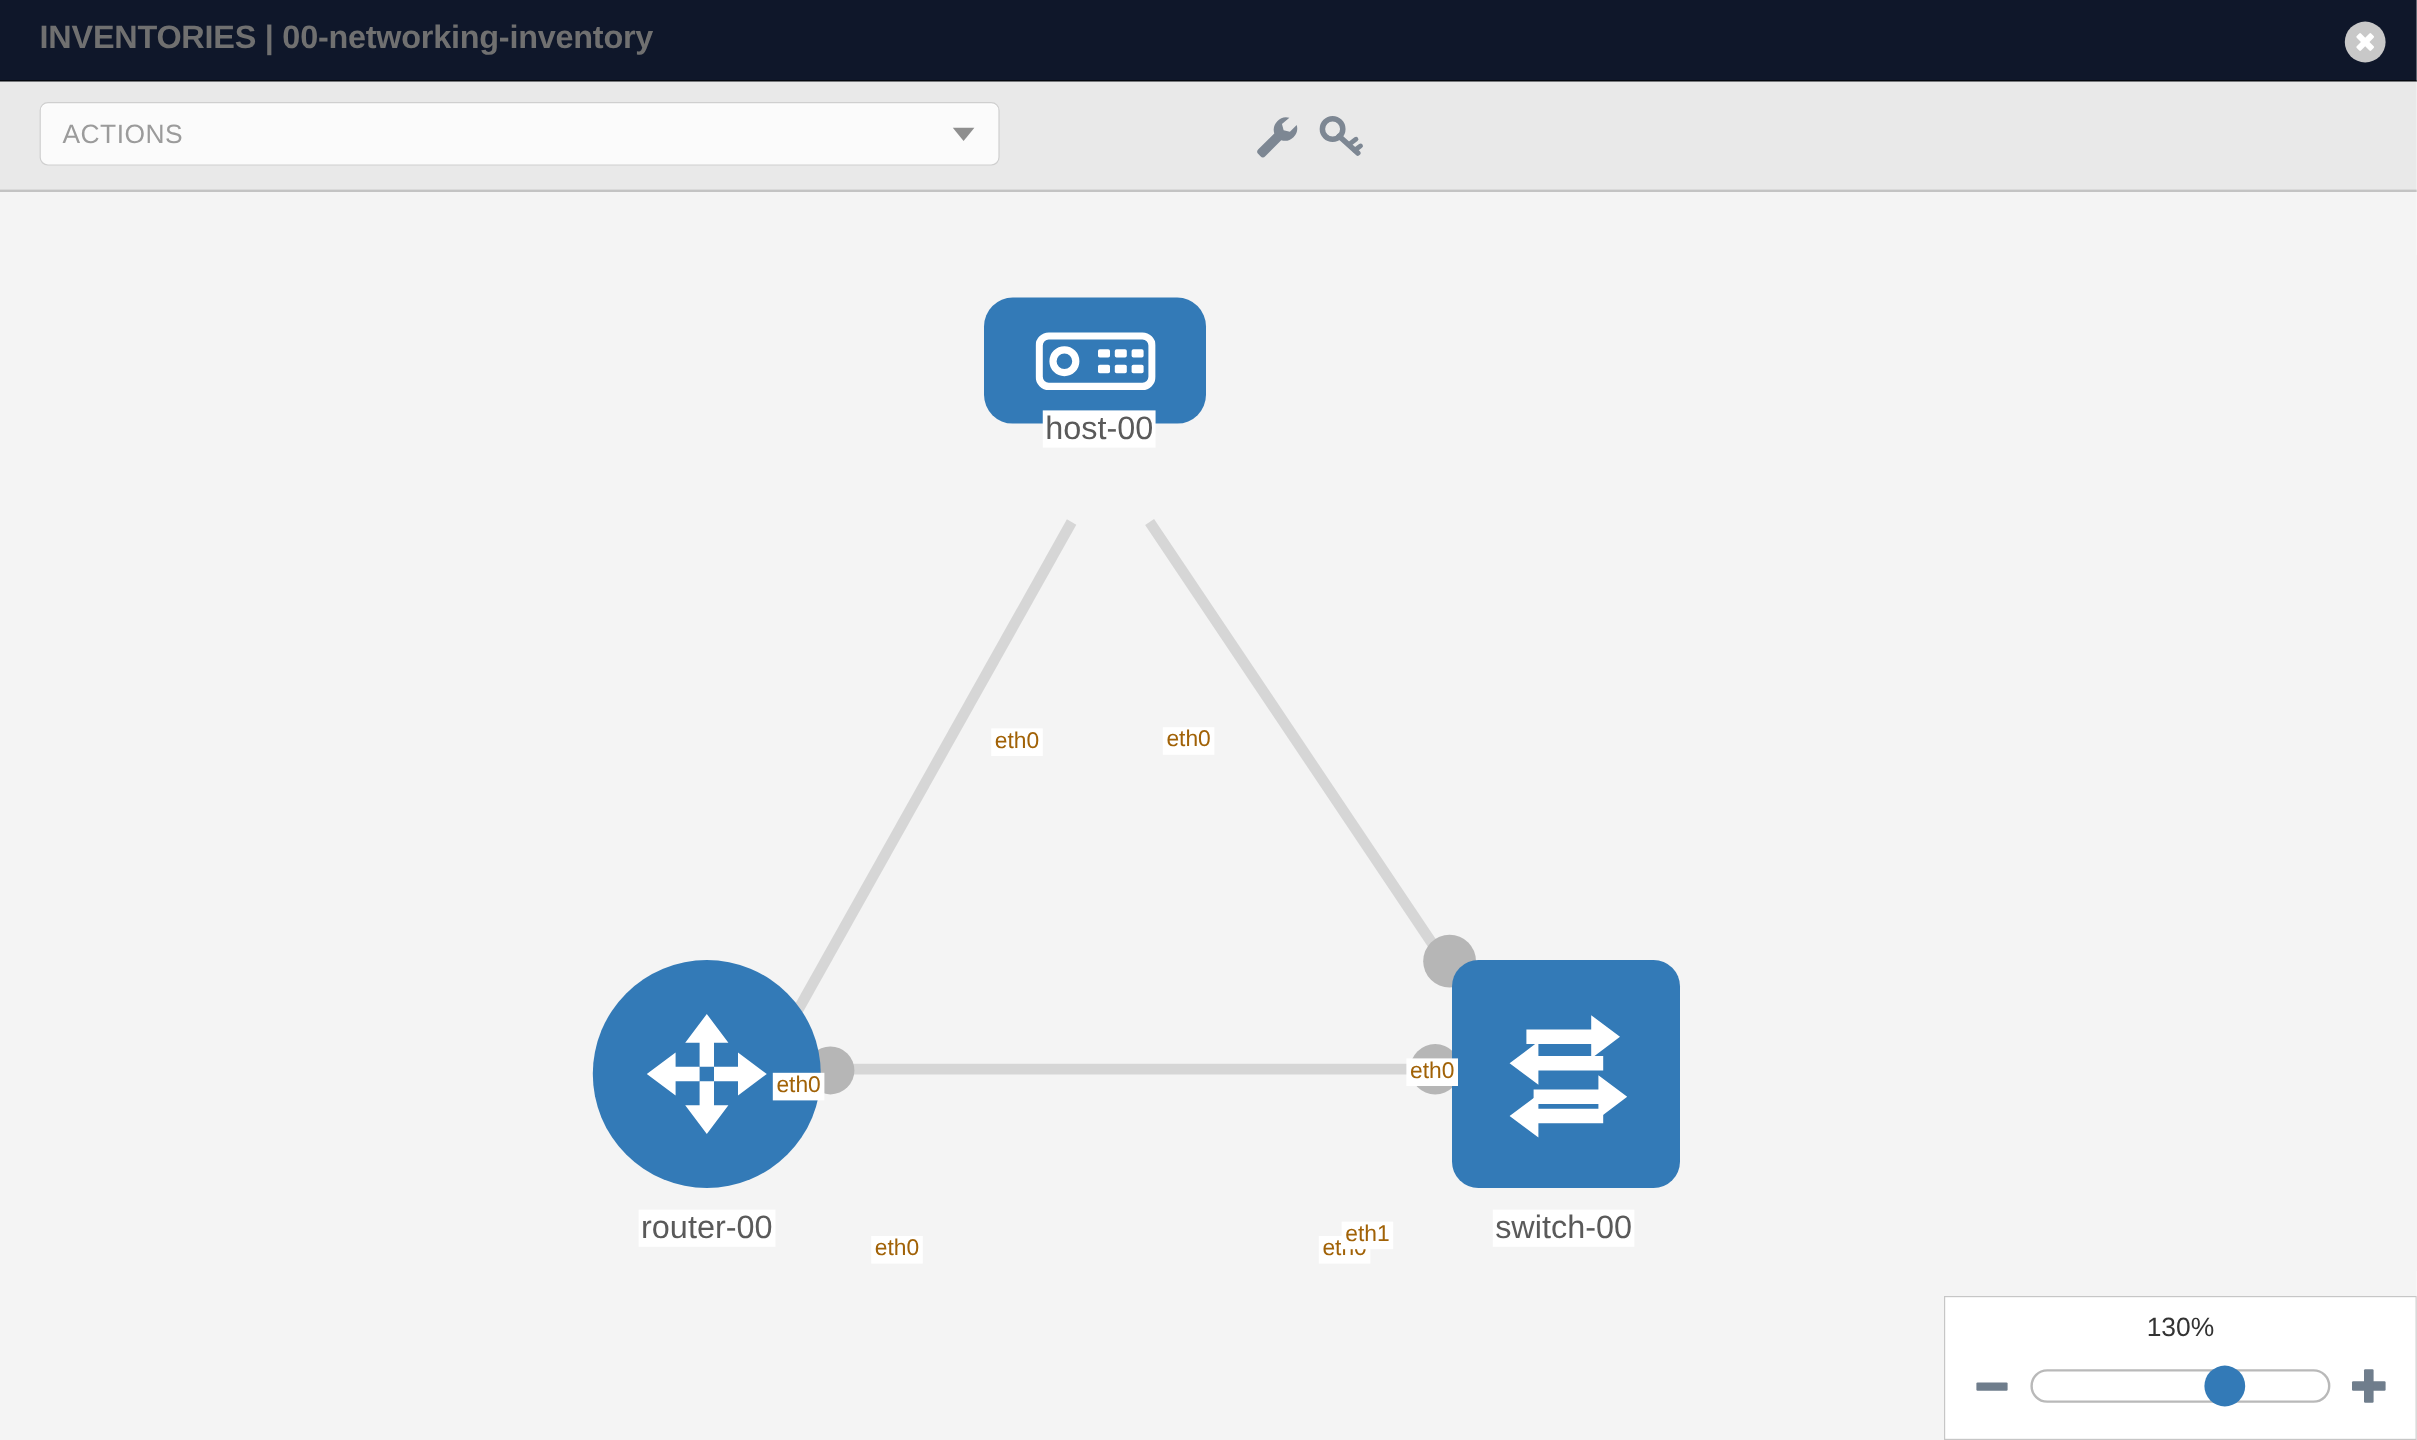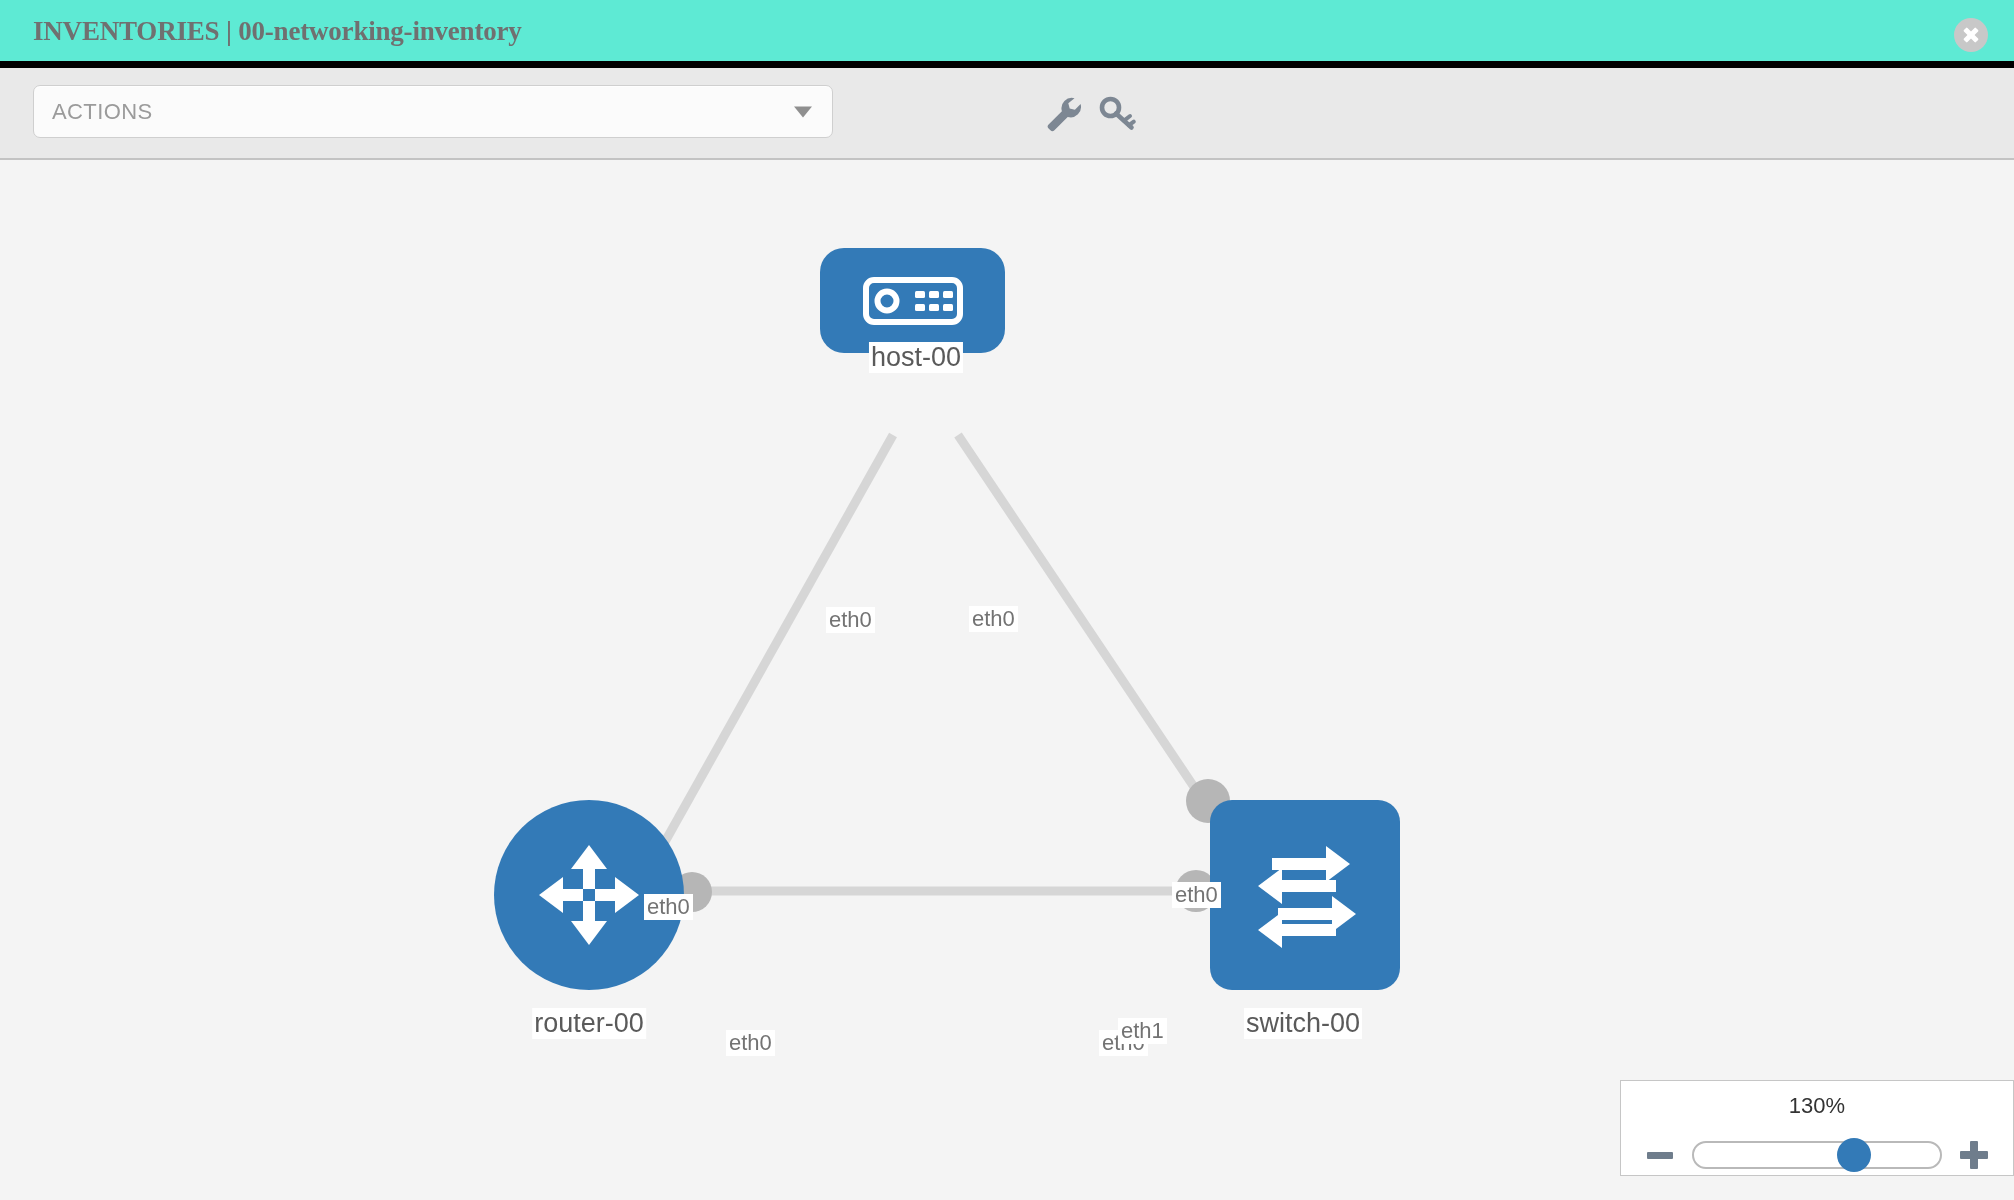--- a/index.html
+++ b/index.html
@@ -9,23 +9,22 @@
     overflow: hidden;
     background: #f4f4f4;
     font-family: "Liberation Sans", sans-serif;
   }
 
   #app { position: relative; width: 2014px; height: 1200px; background: #ffffff; }
 
   
   .header {
     position: absolute; left: 0; top: 0; width: 2014px; height: 68px;
-    background: #5eead4;
-    border-bottom: 7px solid #000000;
-    font-family: Liberation Serif, serif;
+    background: #0f172a;
+    border-bottom: 1px solid #000000;
   }
   .header-title {
     position: absolute; left: 33px; top: 16px;
     font-size: 27px; font-weight: bold; color: #707070;
     letter-spacing: -0.2px; white-space: nowrap;
   }
   .close-btn {
     position: absolute; right: 26px; top: 18px;
     width: 34px; height: 34px; border-radius: 50%;
     background: #c8c8c8; cursor: pointer;
@@ -101,31 +100,31 @@
   }
 
   .iface-circle {
     position: absolute;
     background: #b6b6b6;
     border-radius: 50%;
   }
 
   .link-label {
     position: absolute;
-    font-size: 22px; color: #737373;
+    font-size: 19px; color: #a16207;
     background: #ffffff;
     padding: 1px 3px;
     white-space: nowrap;
     line-height: 1.1;
   }
 
   
   .zoom-panel {
     position: absolute; left: 1620px; top: 1080px;
-    width: 394px; height: 96px;
+    width: 394px; height: 120px;
     background: #ffffff;
     border: 1px solid #c6c6c6;
   }
   .zoom-value {
     position: absolute; left: 0; right: 0; top: 12px;
     text-align: center; font-size: 22px; color: #333333;
   }
   .zoom-row {
     position: absolute; left: 0; right: 0; top: 52px; height: 44px;
     display: flex; align-items: center; justify-content: center;

